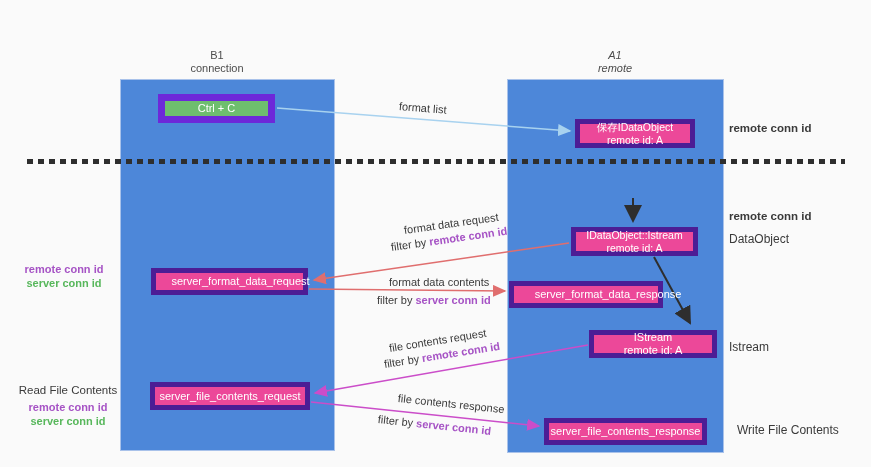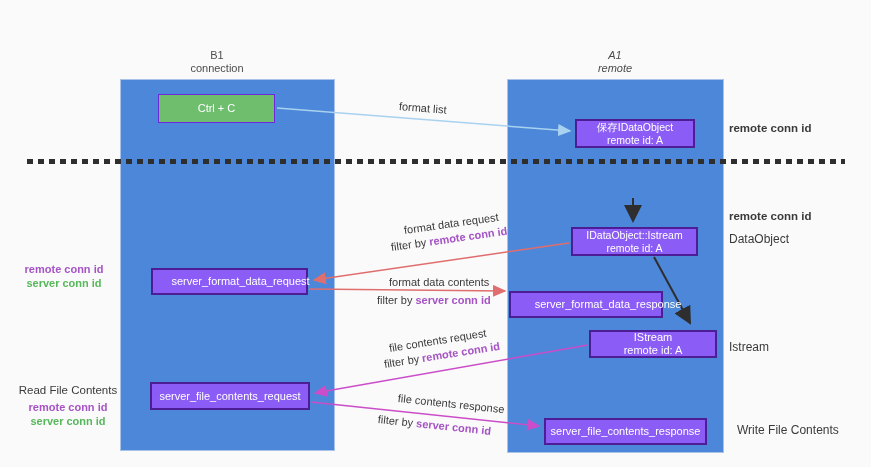--- a/index.html
+++ b/index.html
@@ -15,29 +15,29 @@
   #lane-header-left{left:157px;}
   #lane-header-right{left:555px;font-style:italic;}
 
   #dashed-separator{position:absolute;left:27px;top:159px;width:818px;height:5px;z-index:2;
     background:repeating-linear-gradient(90deg,#2e2e2e 0,#2e2e2e 6px,transparent 6px,transparent 11px);}
 
   #arrow-layer{position:absolute;left:0;top:0;width:871px;height:467px;z-index:3;pointer-events:none;}
 
   .box{position:absolute;display:flex;flex-direction:column;align-items:center;justify-content:center;
     color:#fff;font-size:11px;line-height:13px;text-align:center;box-sizing:border-box;z-index:4;white-space:nowrap;}
-  .box.orange{background:#8b5cf6;border:2px solid #4c1d95;text-align:right;}
-  .box.green{background:#6ebe6e;border:1px solid #6d28d9;}
+  .box.orange{background:#ec4899;border:5px solid #4c1d95;text-align:right;}
+  .box.green{background:#6ebe6e;border:7px solid #6d28d9;}
 
   #box-ctrl-c{left:158px;top:94px;width:117px;height:29px;}
   #box-save-idataobject{left:575px;top:119px;width:120px;height:29px;font-size:10.5px;}
   #box-ctrl-v{left:573px;top:172px;width:120px;height:25px;}
   #box-getdata{left:571px;top:227px;width:127px;height:29px;font-size:10.5px;}
   #box-sfd-request{left:151px;top:268px;width:157px;height:27px;padding-left:22px;}
-  #box-sfd-response{left:509px;top:291px;width:154px;height:27px;padding-left:44px;}
+  #box-sfd-response{left:509px;top:281px;width:154px;height:27px;padding-left:44px;}
   #box-istream{left:589px;top:330px;width:128px;height:28px;}
   #box-sfc-request{left:150px;top:382px;width:160px;height:28px;}
   #box-sfc-response{left:544px;top:418px;width:163px;height:27px;}
 
   .alabel{position:absolute;font-size:11px;color:#3a3a3a;white-space:nowrap;transform-origin:0 50%;z-index:5;}
   #lbl-format-list{left:399px;top:100px;transform:rotate(4.5deg);}
   #lbl-fd-request{left:404px;top:224px;transform:rotate(-8deg);}
   #lbl-filter-remote-1{left:391px;top:241px;transform:rotate(-8deg);}
   #lbl-fd-response{left:389px;top:276px;}
   #lbl-filter-server-1{left:377px;top:294px;}

